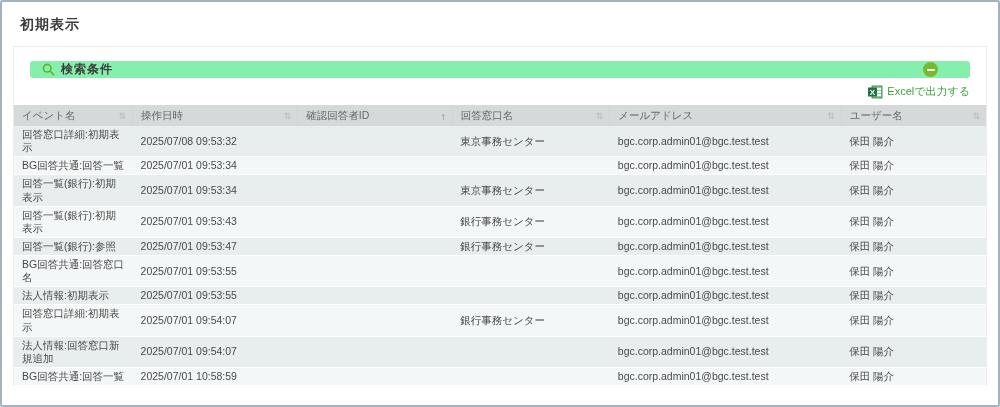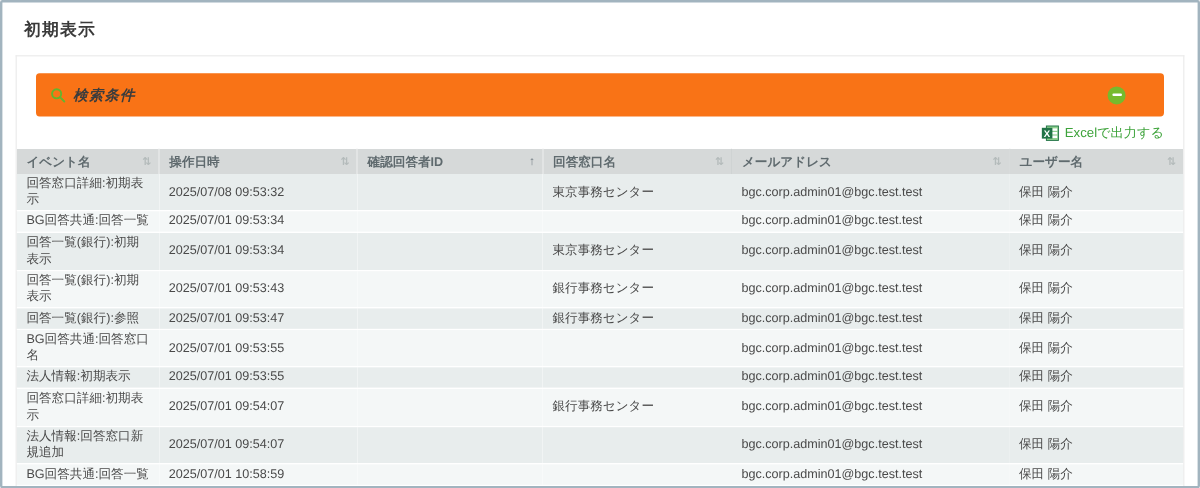--- a/index.html
+++ b/index.html
@@ -27,28 +27,27 @@
   .card {
     margin: 12px 11px 0 11px;
     background: #fff;
     border: 1px solid #ececec;
     border-bottom: none;
     padding-top: 14px;
   }
 
   .search-bar {
     margin: 0 16px;
-    height: 36px;
-    background: #f97316;
+    height: 17px;
+    background: #86efac;
     border-radius: 3px;
     display: flex;
     align-items: center;
     padding: 0 10px 0 12px;
     cursor: pointer;
-    font-style: italic;
   }
   .search-bar .search-label {
     font-size: 12px;
     font-weight: bold;
     color: #3c3c3c;
     margin-left: 6px;
     letter-spacing: 1px;
   }
   .search-bar .spacer { flex: 1; }
 
@@ -91,21 +90,21 @@
 
   table.history {
     width: 100%;
     border-collapse: collapse;
     table-layout: fixed;
     font-size: 10.5px;
   }
   table.history thead th {
     background: #d6d9d9;
     color: #5f6a6e;
-    font-weight: bold;
+    font-weight: normal;
     text-align: left;
     height: 21px;
     padding: 2px 8px;
     white-space: nowrap;
     overflow: hidden;
     position: relative;
     cursor: pointer;
     border-right: 1px solid #cfd3d3;
   }
   table.history thead th:last-child { border-right: none; }

